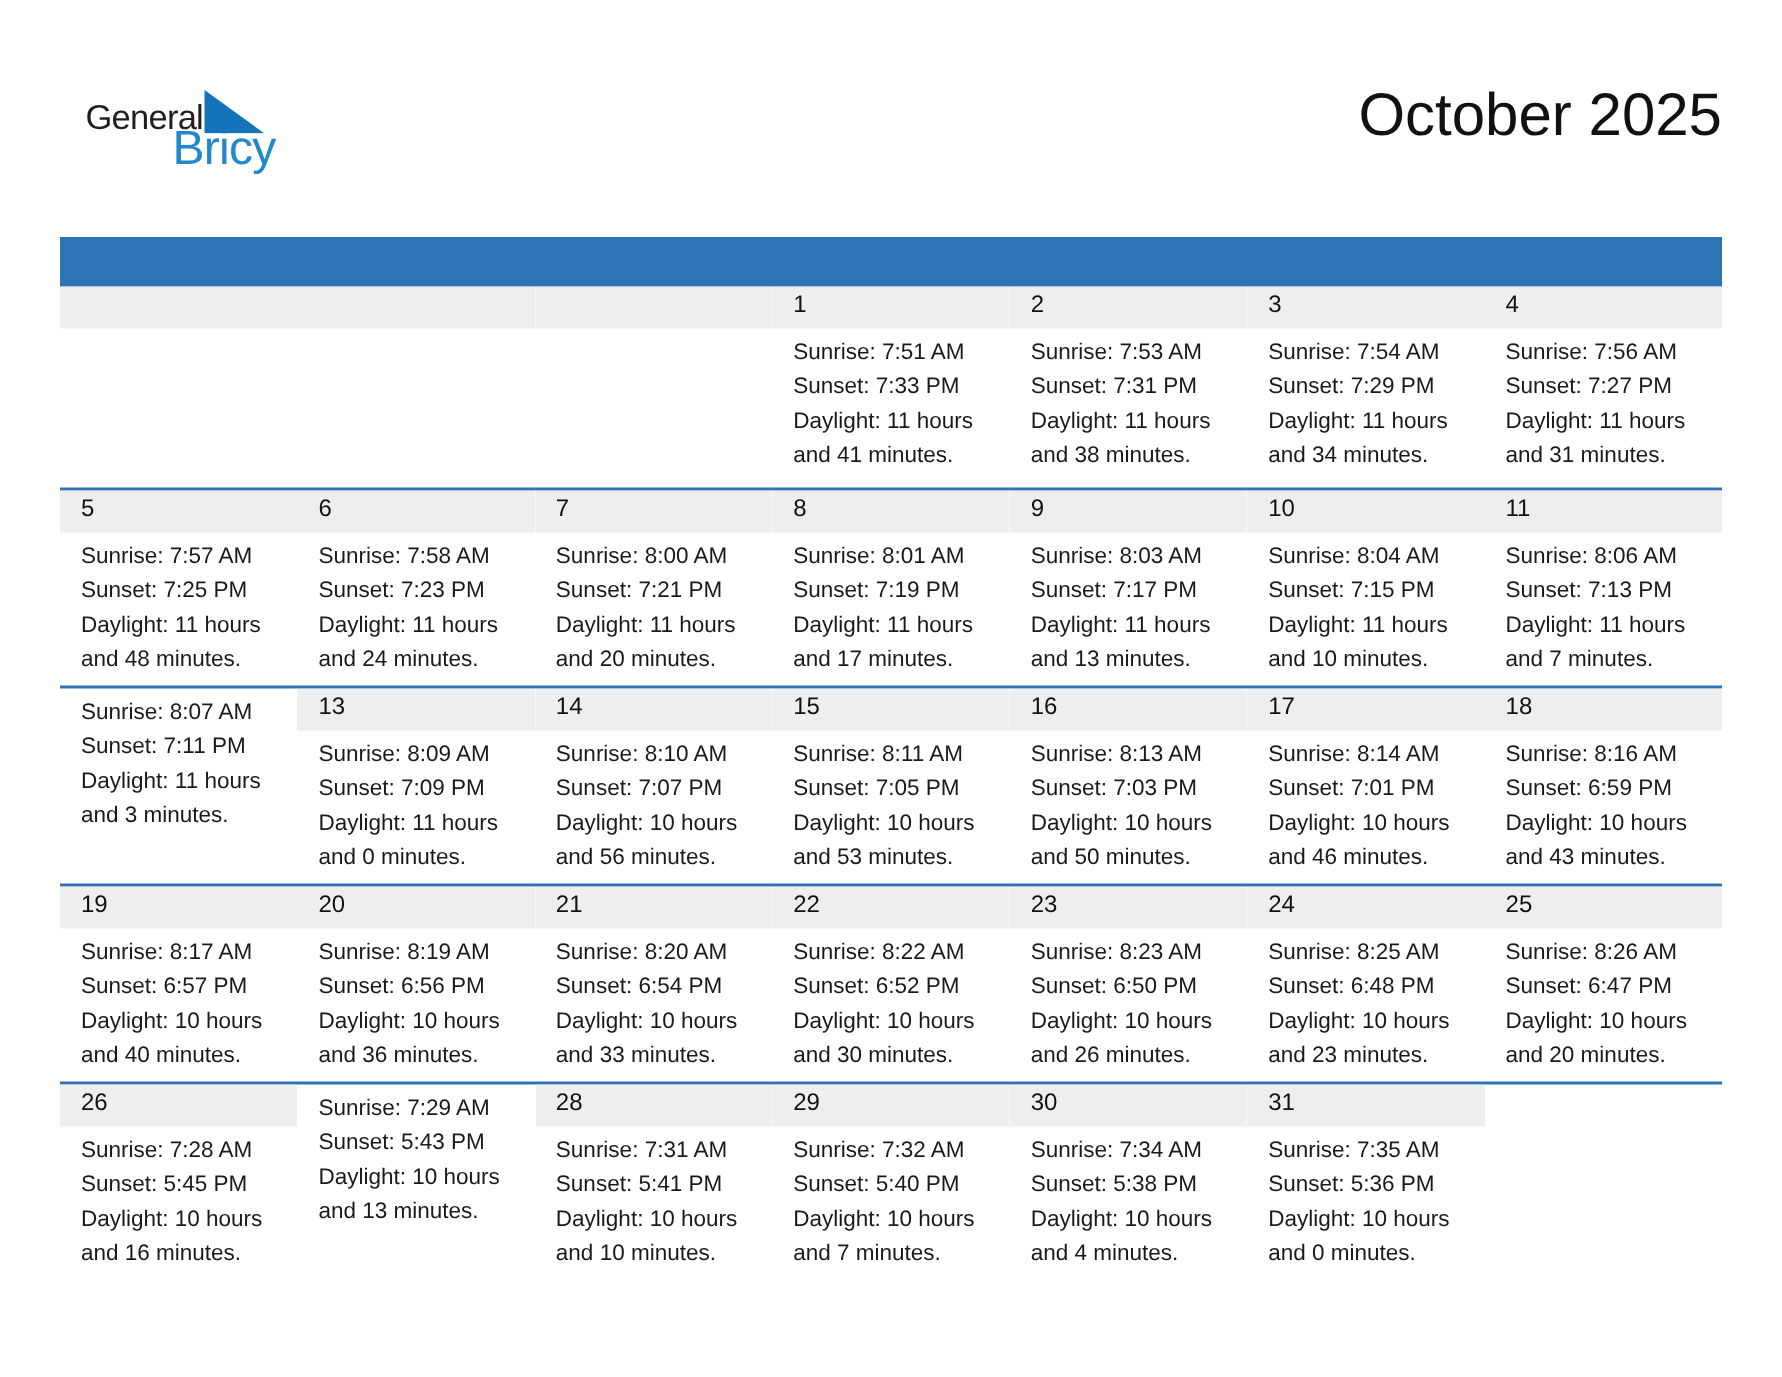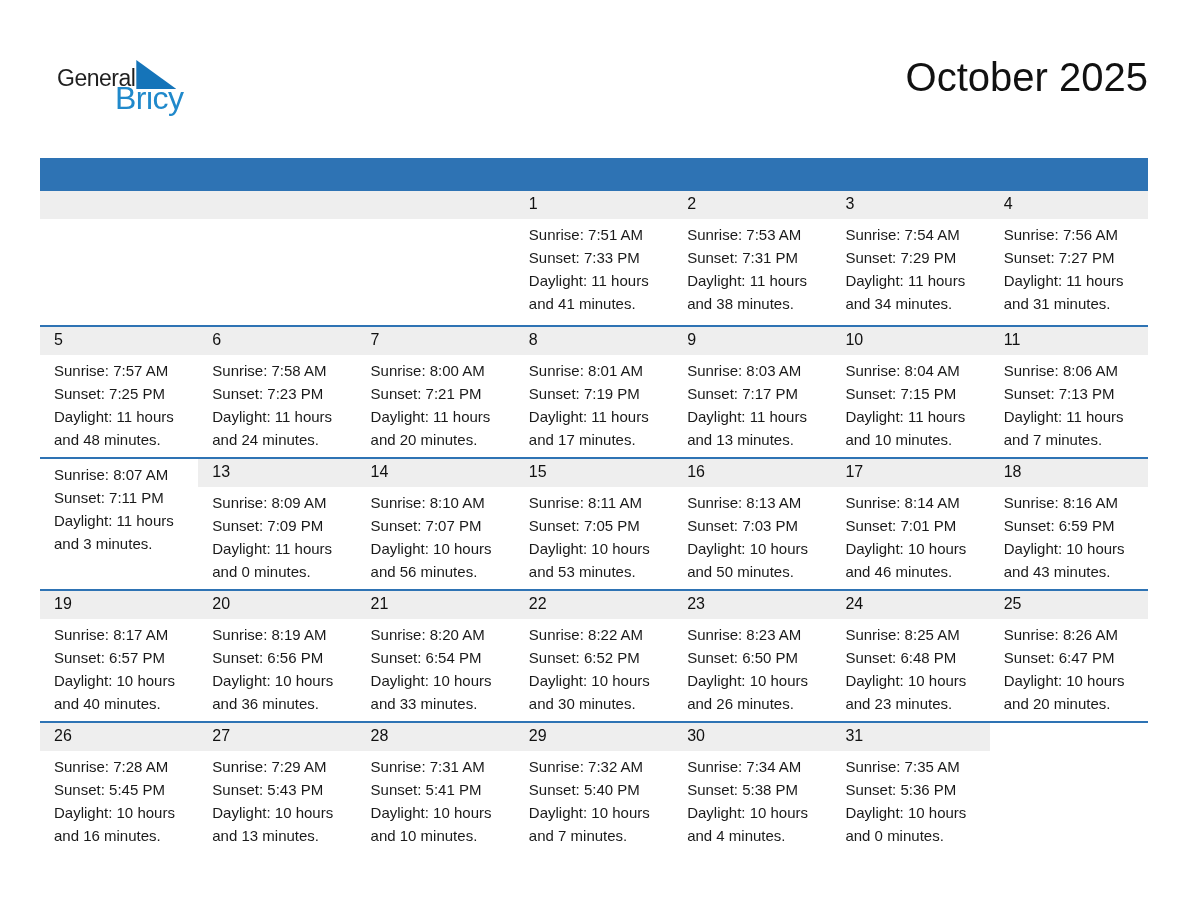--- a/index.html
+++ b/index.html
@@ -299,21 +299,20 @@
         <div class="cell">
           <div class="band on">26</div>
           <div class="info">
             <div>Sunrise: 7:28 AM</div>
             <div>Sunset: 5:45 PM</div>
             <div>Daylight: 10 hours</div>
             <div>and 16 minutes.</div>
           </div>
         </div>
         <div class="cell">
-          <div class="band on">27</div>
           <div class="info">
             <div>Sunrise: 7:29 AM</div>
             <div>Sunset: 5:43 PM</div>
             <div>Daylight: 10 hours</div>
             <div>and 13 minutes.</div>
           </div>
         </div>
         <div class="cell">
           <div class="band on">28</div>
           <div class="info">

